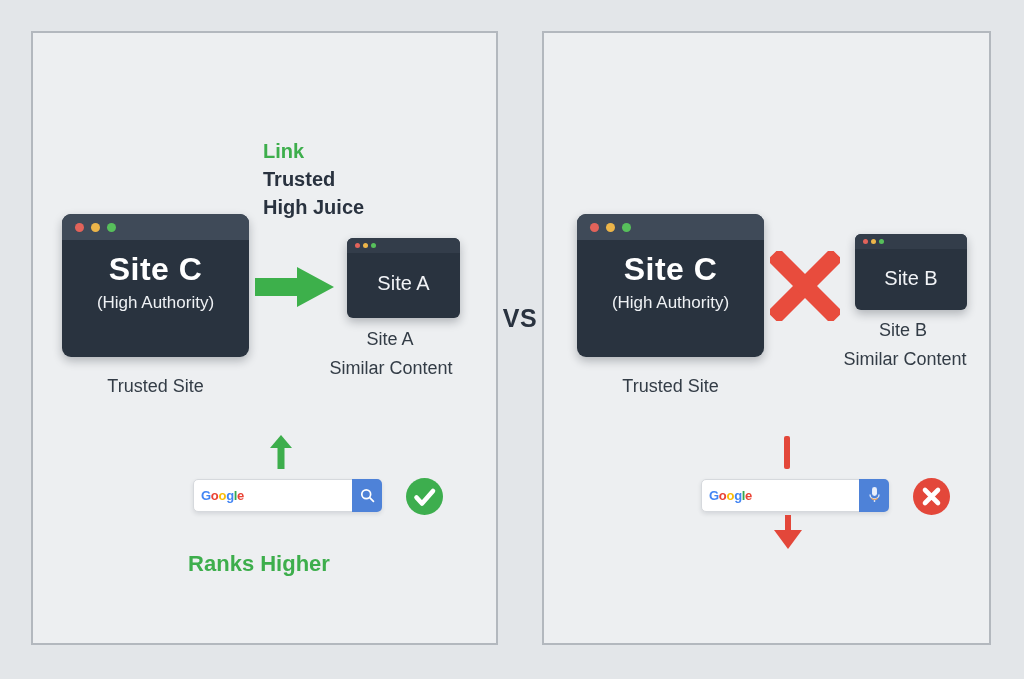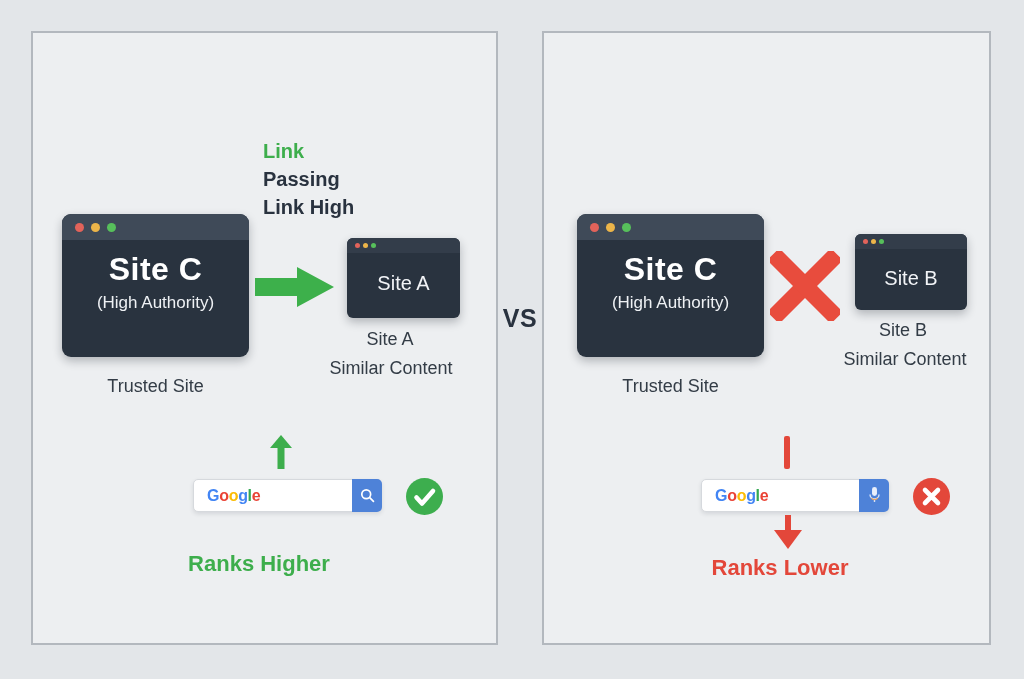--- a/index.html
+++ b/index.html
@@ -41,37 +41,37 @@
   .caption{position:absolute;text-align:center;color:var(--caption-text);font-size:18px;}
   .annotation{position:absolute;font-size:20px;font-weight:700;line-height:28px;color:var(--dark-text);}
   .annotation .accent{color:var(--green);}
   .annotation-red{position:absolute;font-size:20px;font-weight:700;color:var(--red);text-align:center;}
   .result{position:absolute;font-size:22px;font-weight:700;text-align:center;}
   .result.up{color:var(--green);} .result.down{color:var(--red);}
 
   
   .searchbar{position:absolute;height:33px;background:#fff;border:1px solid #d6d9dd;border-radius:5px;
              box-shadow:0 2px 4px rgba(30,40,60,.12);display:flex;align-items:center;}
-  .glogo{padding-left:13px;font-size:16px;font-weight:600;letter-spacing:-.3px;user-select:none;}
+  .glogo{padding-left:7px;font-size:13px;font-weight:600;letter-spacing:-.3px;user-select:none;}
   .bar-btn{position:absolute;right:-1px;top:-1px;bottom:-1px;width:30px;background:var(--google-blue);
            border-radius:0 5px 5px 0;display:flex;align-items:center;justify-content:center;}
   .badge{position:absolute;width:37px;height:37px;}
   .redline{position:absolute;background:var(--red);border-radius:2px;}
 </style>
 </head>
 <body>
 
 <div class="stage">
 
   <section class="panel left">
 
     <div class="annotation" style="left:230px;top:104px;">
       <div class="accent">Link</div>
-      <div>Passing</div>
-      <div>Link High</div>
+      <div>Trusted</div>
+      <div>High Juice</div>
     </div>
 
     <div class="window big" style="left:29px;top:181px;width:187px;height:143px;">
       <div class="titlebar">
         <span class="dot r"></span>
         <span class="dot y"></span>
         <span class="dot g"></span>
       </div>
       <div class="winbody">
         <div class="win-title">Site C</div>
@@ -177,16 +177,15 @@
     <svg class="badge" style="left:369px;top:445px;" viewBox="0 0 37 37">
       <circle cx="18.5" cy="18.5" r="18.5" fill="#e3473a"></circle>
       <path d="M12 12 L25 25 M25 12 L12 25" stroke="#fff" stroke-width="4.6" stroke-linecap="round"></path>
     </svg>
 
     <svg class="abs" style="left:230px;top:482px;" width="28" height="35" viewBox="0 0 28 35">
       <rect x="11" y="0" width="6" height="16" fill="#e3473a"></rect>
       <polygon points="0,15 28,15 14,34" fill="#e3473a"></polygon>
     </svg>
 
-    <div class="result down" style="left:116px;top:522px;width:240px;">Ranks Lower</div>
   </section>
 
 </div>
 
 </body></html>

